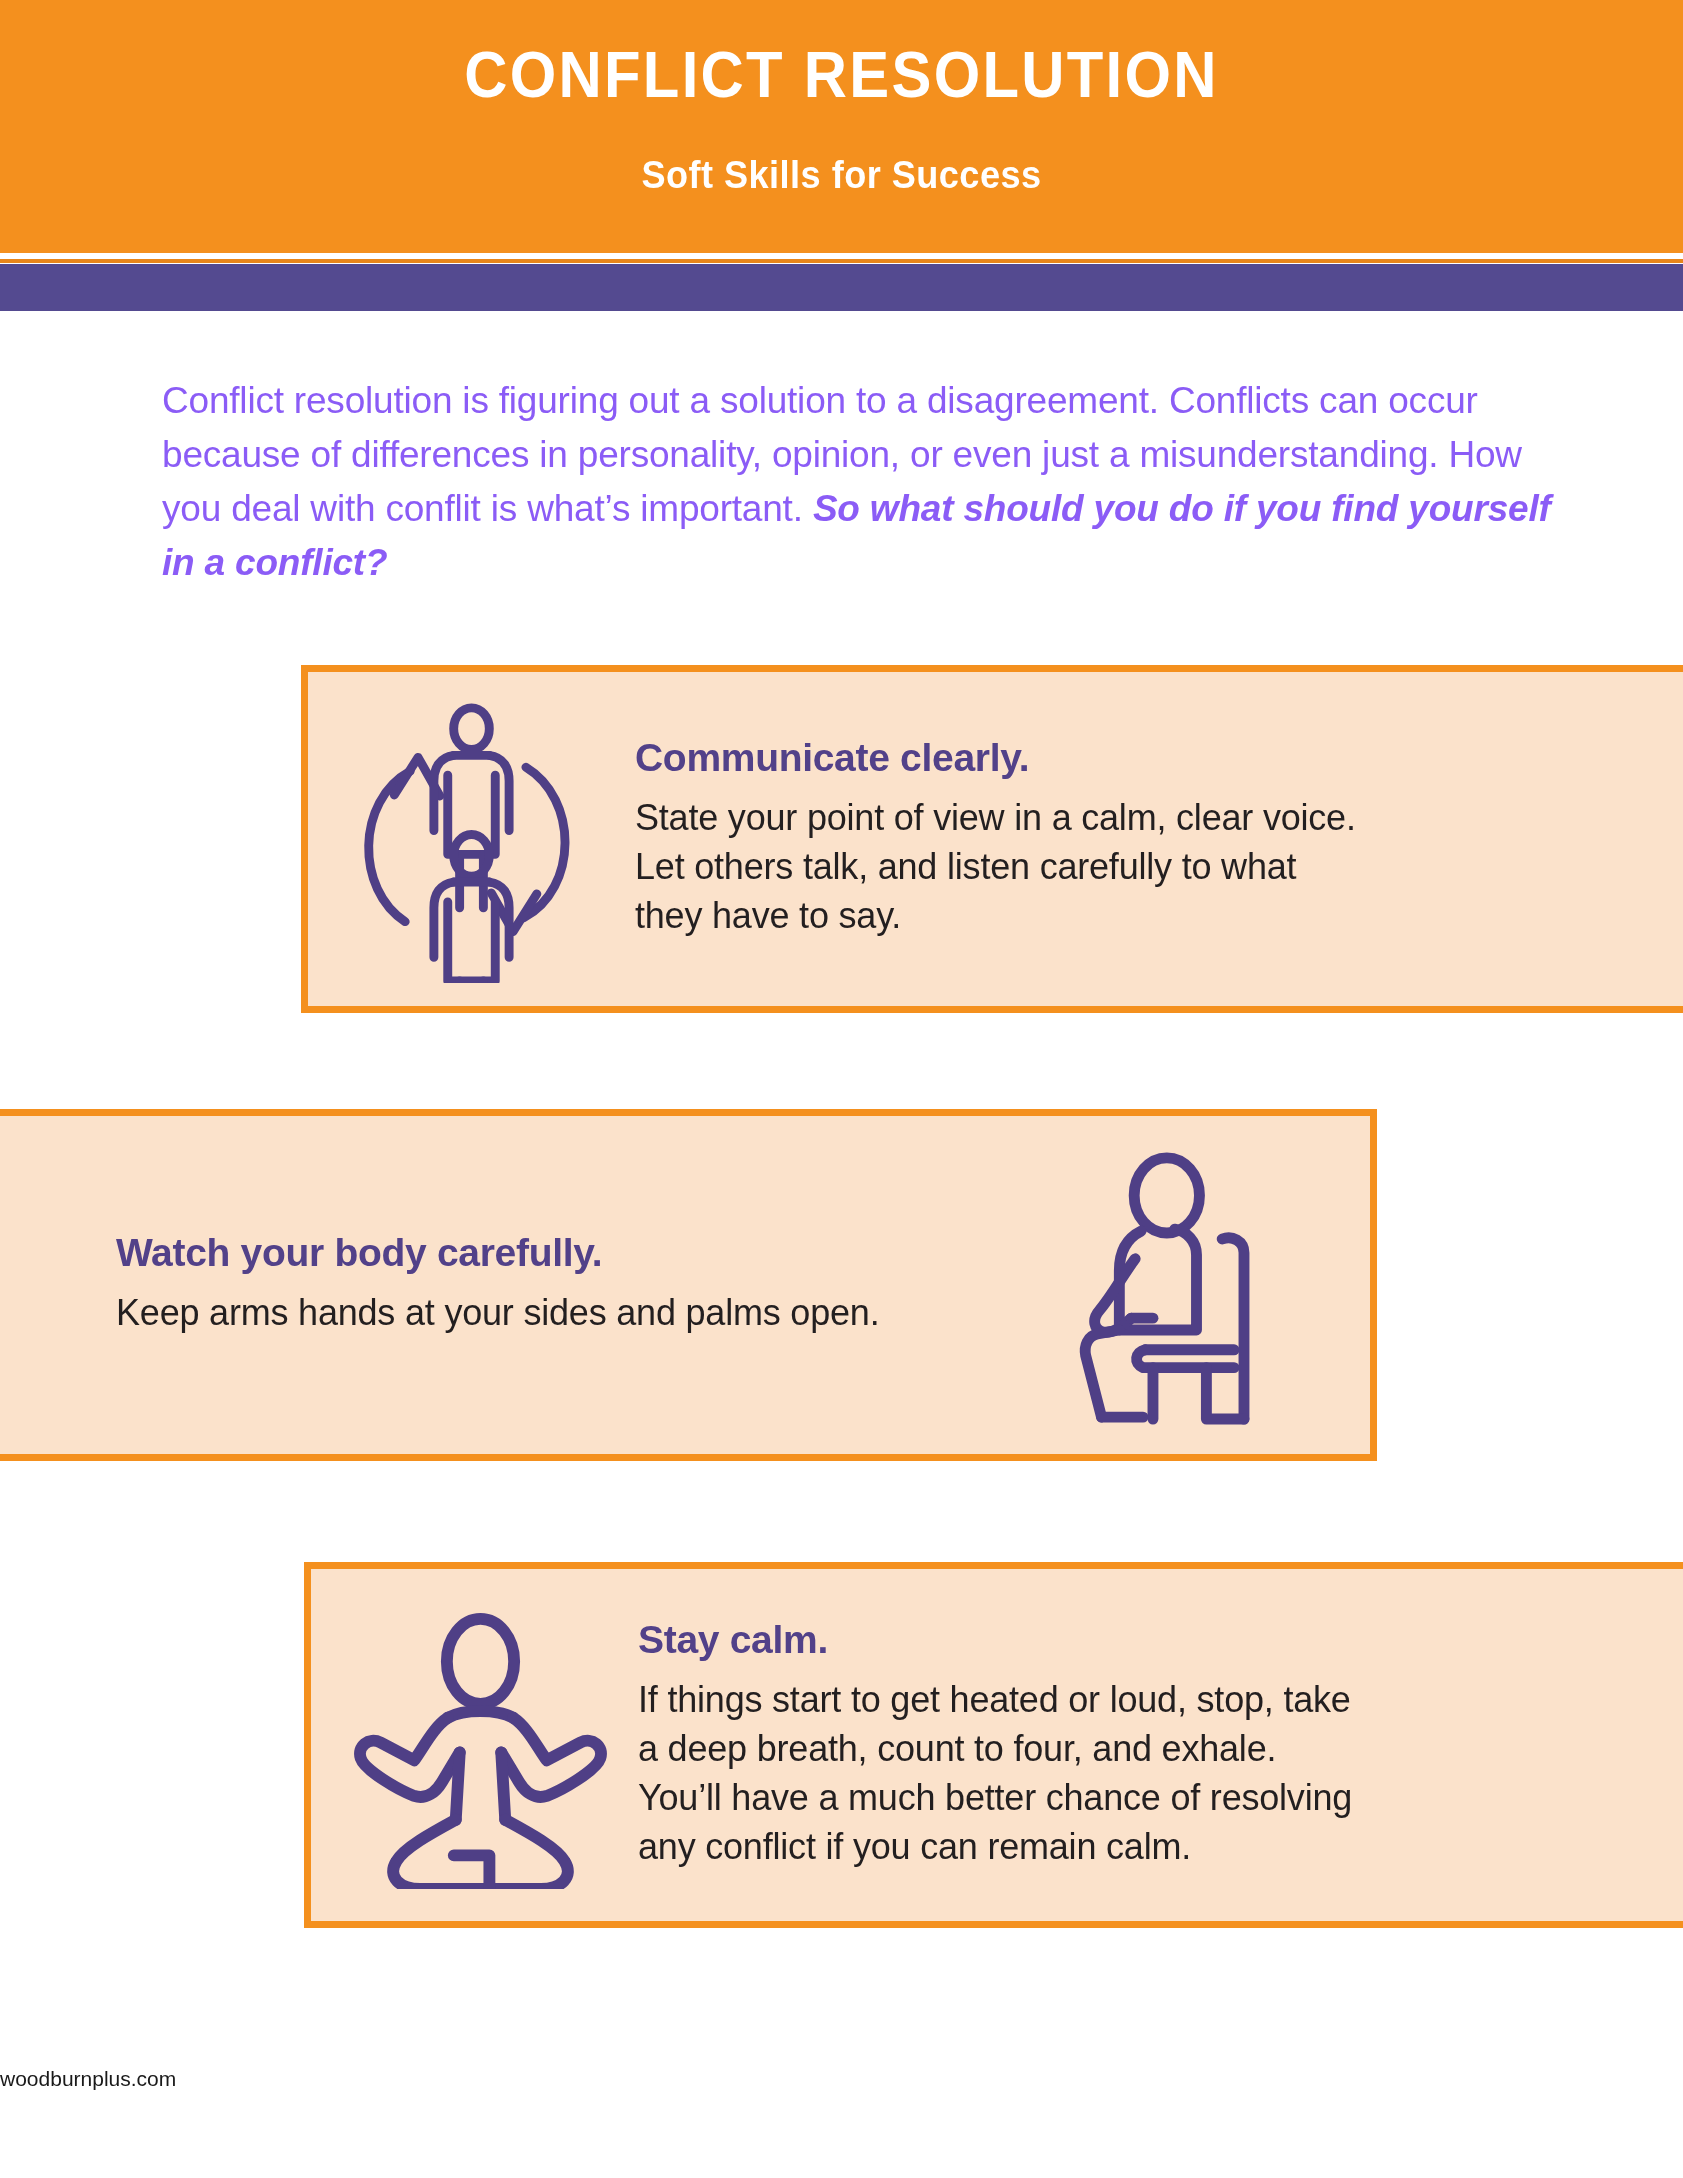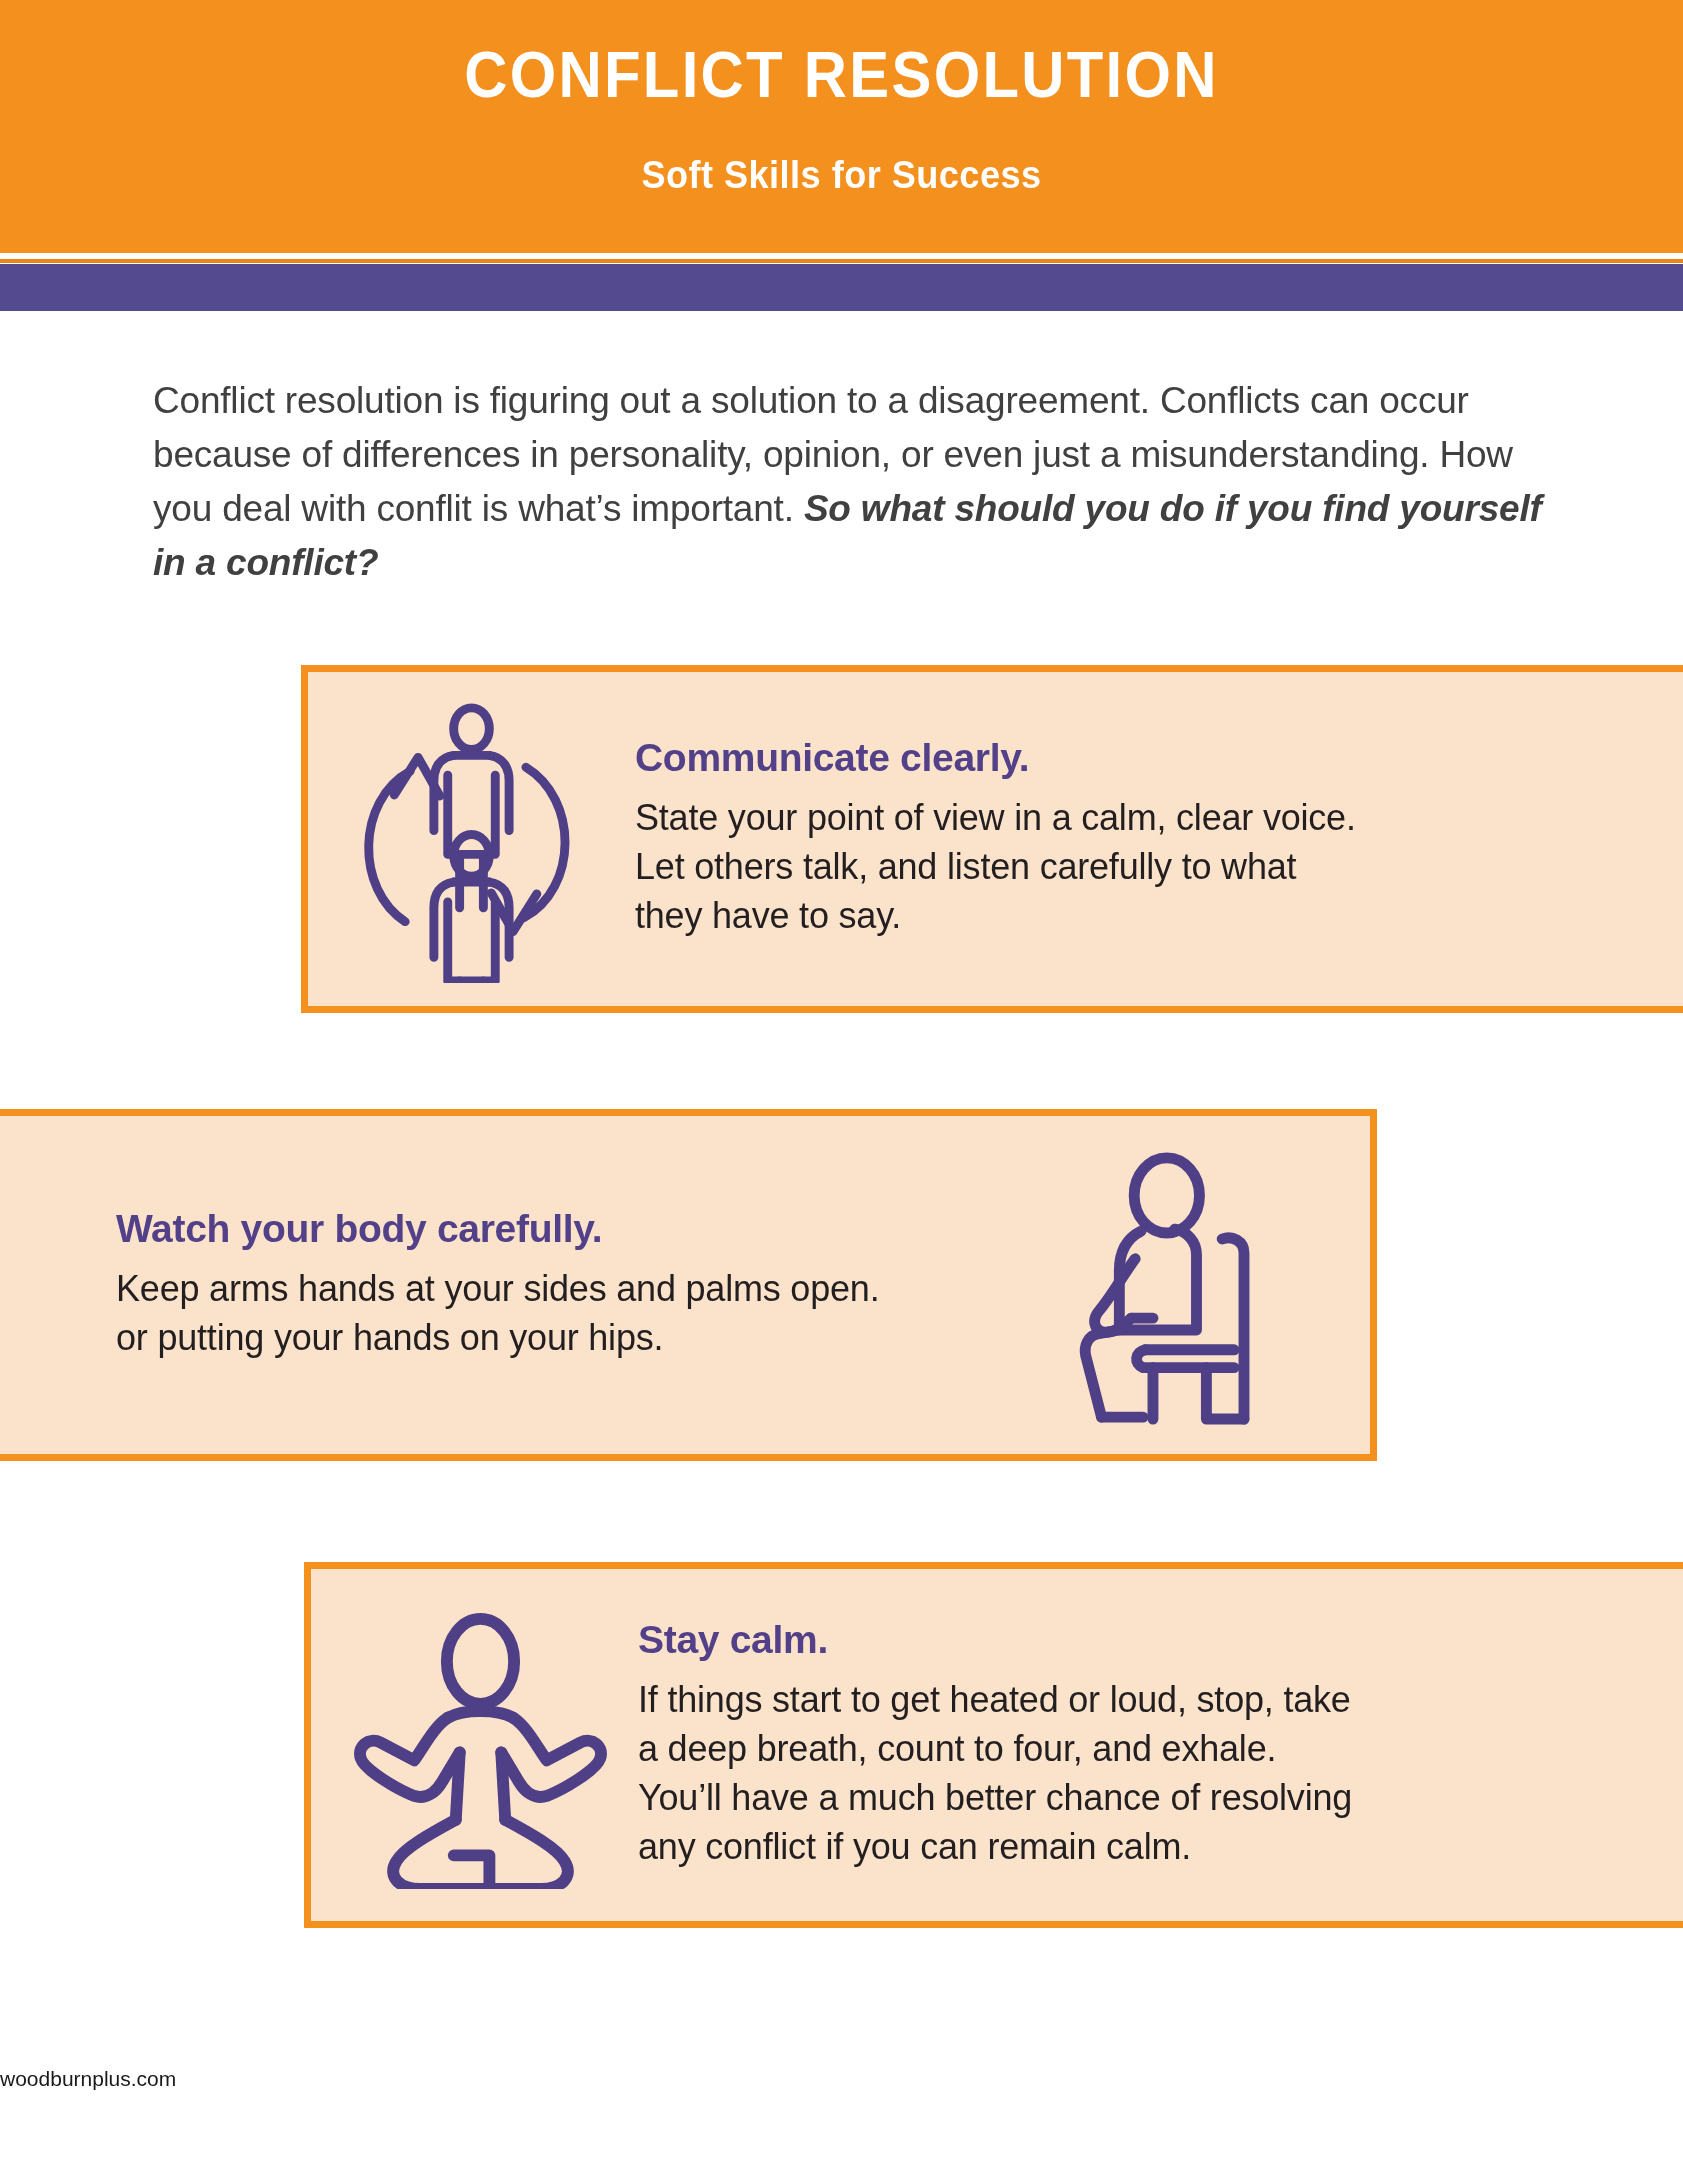--- a/index.html
+++ b/index.html
@@ -60,24 +60,24 @@
     position: absolute;
     left: 0; top: 264px;
     width: 1683px;
     height: 47px;
     background: #544a90;
   }
 
   
   .intro {
     position: absolute;
-    left: 153px;
+    left: 162px;
     top: 374px;
     width: 1406px;
-    color: #404040;
+    color: #8b5cf6;
     font-size: 37px;
     line-height: 54px;
     font-family: "Liberation Sans", sans-serif;
     letter-spacing: -0.2px;
   }
   .intro .lead { }
   .intro .question {
     font-weight: 700;
     font-style: italic;
   }
@@ -224,21 +224,20 @@
         <path d="M150 226 L 150 278 M188 278 L 150 278"></path>
 
         <path d="M96 226 L 96 278"></path>
       </g>
     </svg>
   </div>
   <div class="card-body">
     <div class="card-heading">Watch your body carefully.</div>
     <div class="card-text">
       <div>Keep arms hands at your sides and palms open.</div>
-      <div>or putting your hands on your hips.</div>
     </div>
   </div>
 </div>
 
 <div class="card card-3">
   <div class="card-icon">
     <svg width="282" height="287" viewBox="0 0 285 290" aria-hidden="true">
       <g fill="none" stroke="#4f3f86" stroke-width="12" stroke-linecap="round" stroke-linejoin="round">
 
         <ellipse cx="143" cy="60" rx="34" ry="43"></ellipse>

